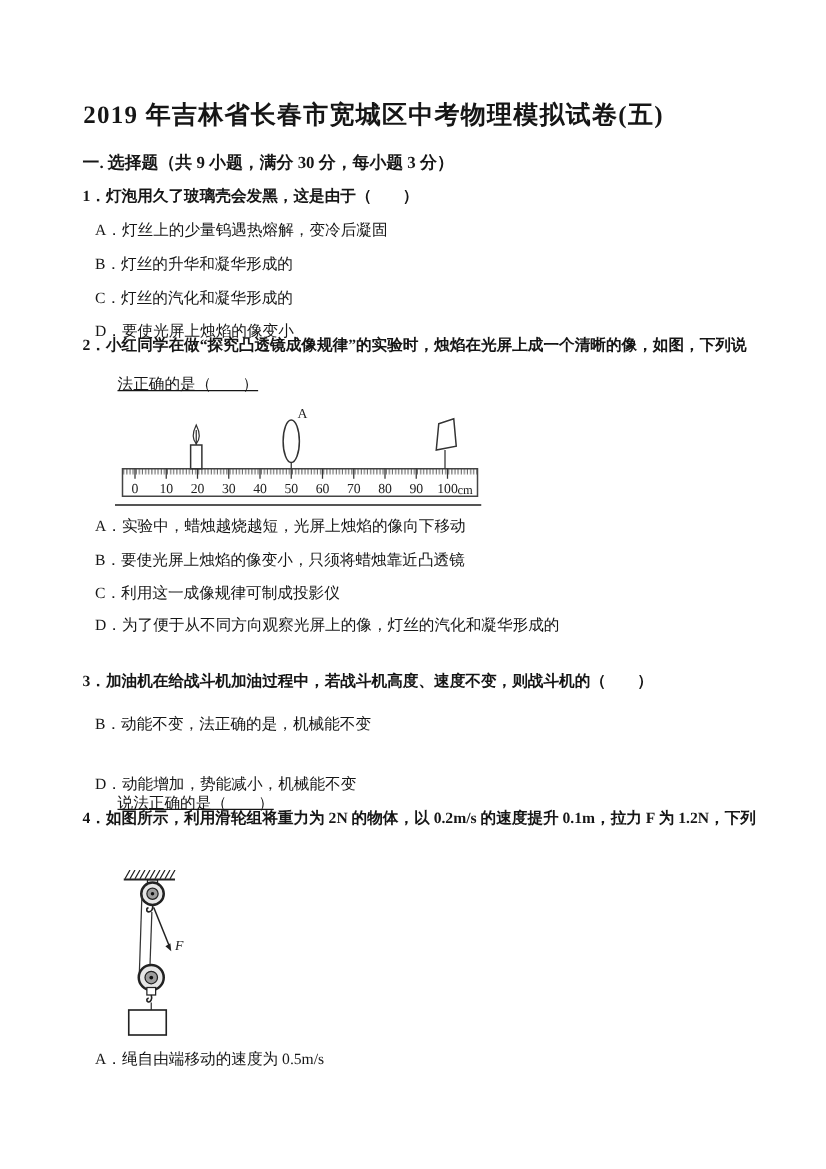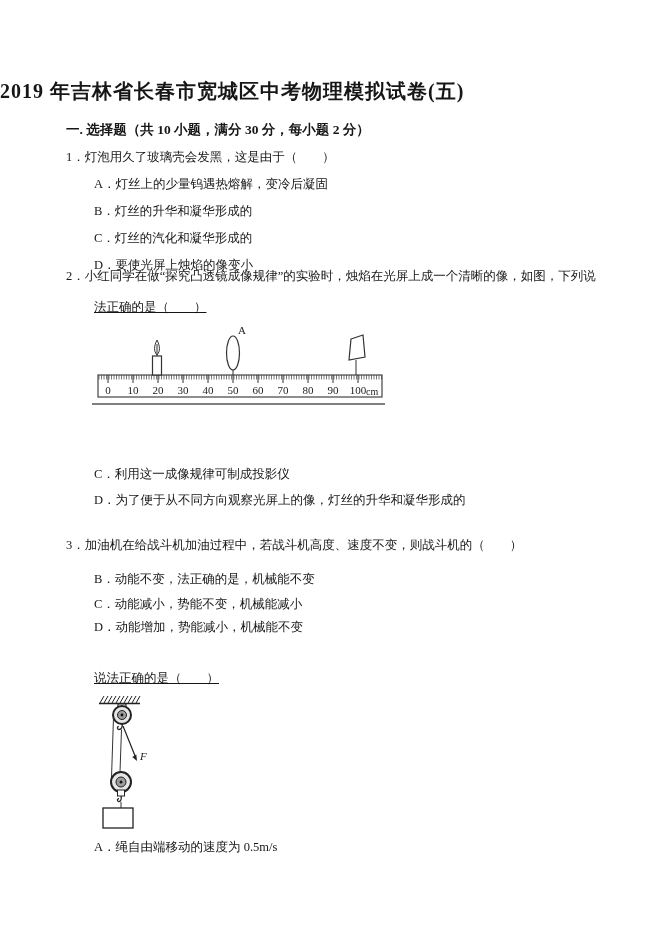--- a/index.html
+++ b/index.html
@@ -6,48 +6,48 @@
   .page{
     position:relative;
     width:661px;height:935px;
     background:#ffffff;
     overflow:hidden;
     font-family:"Liberation Serif", serif;
     color:#161616;
   }
   .title{
     position:absolute;top:78px;left:0;width:531px;
-    margin:0;text-align:left;
+    margin:0;text-align:right;
     font-size:20px;font-weight:bold;letter-spacing:1px;
     font-family:"Liberation Serif", serif;
   }
   .section-heading{
     position:absolute;left:66px;top:121px;
     font-size:13.5px;font-weight:bold;white-space:nowrap;
   }
   .line{
     position:absolute;
     font-size:12.5px;line-height:15px;white-space:nowrap;
   }
-  .qline{left:66px;}
-  .optline{left:94px;}
+  .qline{left:66px;font-weight:bold;}
+  .optline{left:76px;}
   .contline{left:94px;text-decoration:underline;}
   .fig{position:absolute;}
   .figtext{font-family:"Liberation Serif", serif;font-size:11px;fill:#222;}
   .figtext-small{font-family:"Liberation Serif", serif;font-size:10px;fill:#222;}
   .it{font-style:italic;}
 </style>
 </head>
 <body>
 
 <div class="page">
 
   <h1 class="title">2019 年吉林省长春市宽城区中考物理模拟试卷(五)</h1>
 
-  <div class="section-heading">一. 选择题（共 10 小题，满分 30 分，每小题 2 分）</div>
+  <div class="section-heading">一. 选择题（共 9 小题，满分 30 分，每小题 3 分）</div>
 
   <div class="line qline" style="top:150px">1．灯泡用久了玻璃壳会发黑，这是由于（　　）</div>
   <div class="line optline" style="top:177px">A．灯丝上的少量钨遇热熔解，变冷后凝固</div>
   <div class="line optline" style="top:204px">B．灯丝的升华和凝华形成的</div>
   <div class="line optline" style="top:231px">C．灯丝的汽化和凝华形成的</div>
   <div class="line optline" style="top:258px">D．要使光屏上烛焰的像变小</div>
 
   <div class="line qline" style="top:269px">2．小红同学在做“探究凸透镜成像规律”的实验时，烛焰在光屏上成一个清晰的像，如图，下列说</div>
   <div class="line contline" style="top:300px">法正确的是（　　）</div>
 
@@ -89,29 +89,31 @@
     <text class="figtext" x="153" y="14">A</text>
 
     <g stroke="#333" fill="none">
       <polygon points="266,19 278,15 280,37 264,40" stroke-width="1.2"></polygon>
       <line x1="271" y1="40" x2="271" y2="55" stroke-width="1"></line>
     </g>
 
     <line x1="7" y1="84" x2="300" y2="84" stroke="#555" stroke-width="1.6"></line>
   </svg>
 
+  <div class="line optline" style="top:414px">A．实验中，蜡烛越烧越短，光屏上烛焰的像向下移动</div>
+  <div class="line optline" style="top:441px">B．要使光屏上烛焰的像变小，只须将蜡烛靠近凸透镜</div>
   <div class="line optline" style="top:467px">C．利用这一成像规律可制成投影仪</div>
-  <div class="line optline" style="top:493px">D．为了便于从不同方向观察光屏上的像，灯丝的升华和凝华形成的</div>
+  <div class="line optline" style="top:493px">D．为了便于从不同方向观察光屏上的像，灯丝的汽化和凝华形成的</div>
 
   <div class="line qline" style="top:538px">3．加油机在给战斗机加油过程中，若战斗机高度、速度不变，则战斗机的（　　）</div>
   <div class="line optline" style="top:572px">B．动能不变，法正确的是，机械能不变</div>
-  <div class="line optline" style="top:597px">C．动能减小，势能不变，机械能减小</div>
   <div class="line optline" style="top:620px">D．动能增加，势能减小，机械能不变</div>
 
-  <div class="line contline" style="top:671px">说法正确的是（　　）</div>
+  <div class="line qline" style="top:647px">4．如图所示，利用滑轮组将重力为 2N 的物体，以 0.2m/s 的速度提升 0.1m，拉力 F 为 1.2N，下列</div>
+  <div class="line contline" style="top:635px">说法正确的是（　　）</div>
 
   <svg class="fig" style="left:95px;top:696px" width="70" height="140" viewBox="0 0 70 140">
 
     <g stroke="#222">
       <line x1="4" y1="7.5" x2="45" y2="7.5" stroke-width="1.6"></line>
       <path d="M5,7 L9,0 M9,7 L13,0 M13,7 L17,0 M17,7 L21,0 M21,7 L25,0 M25,7 L29,0 M29,7 L33,0 M33,7 L37,0 M37,7 L41,0 M41,7 L45,0" stroke-width="1" fill="none"></path>
     </g>
     <rect x="23" y="8" width="8" height="8" fill="#ffffff" stroke="#222" stroke-width="1.1"></rect>
 
     <g>

